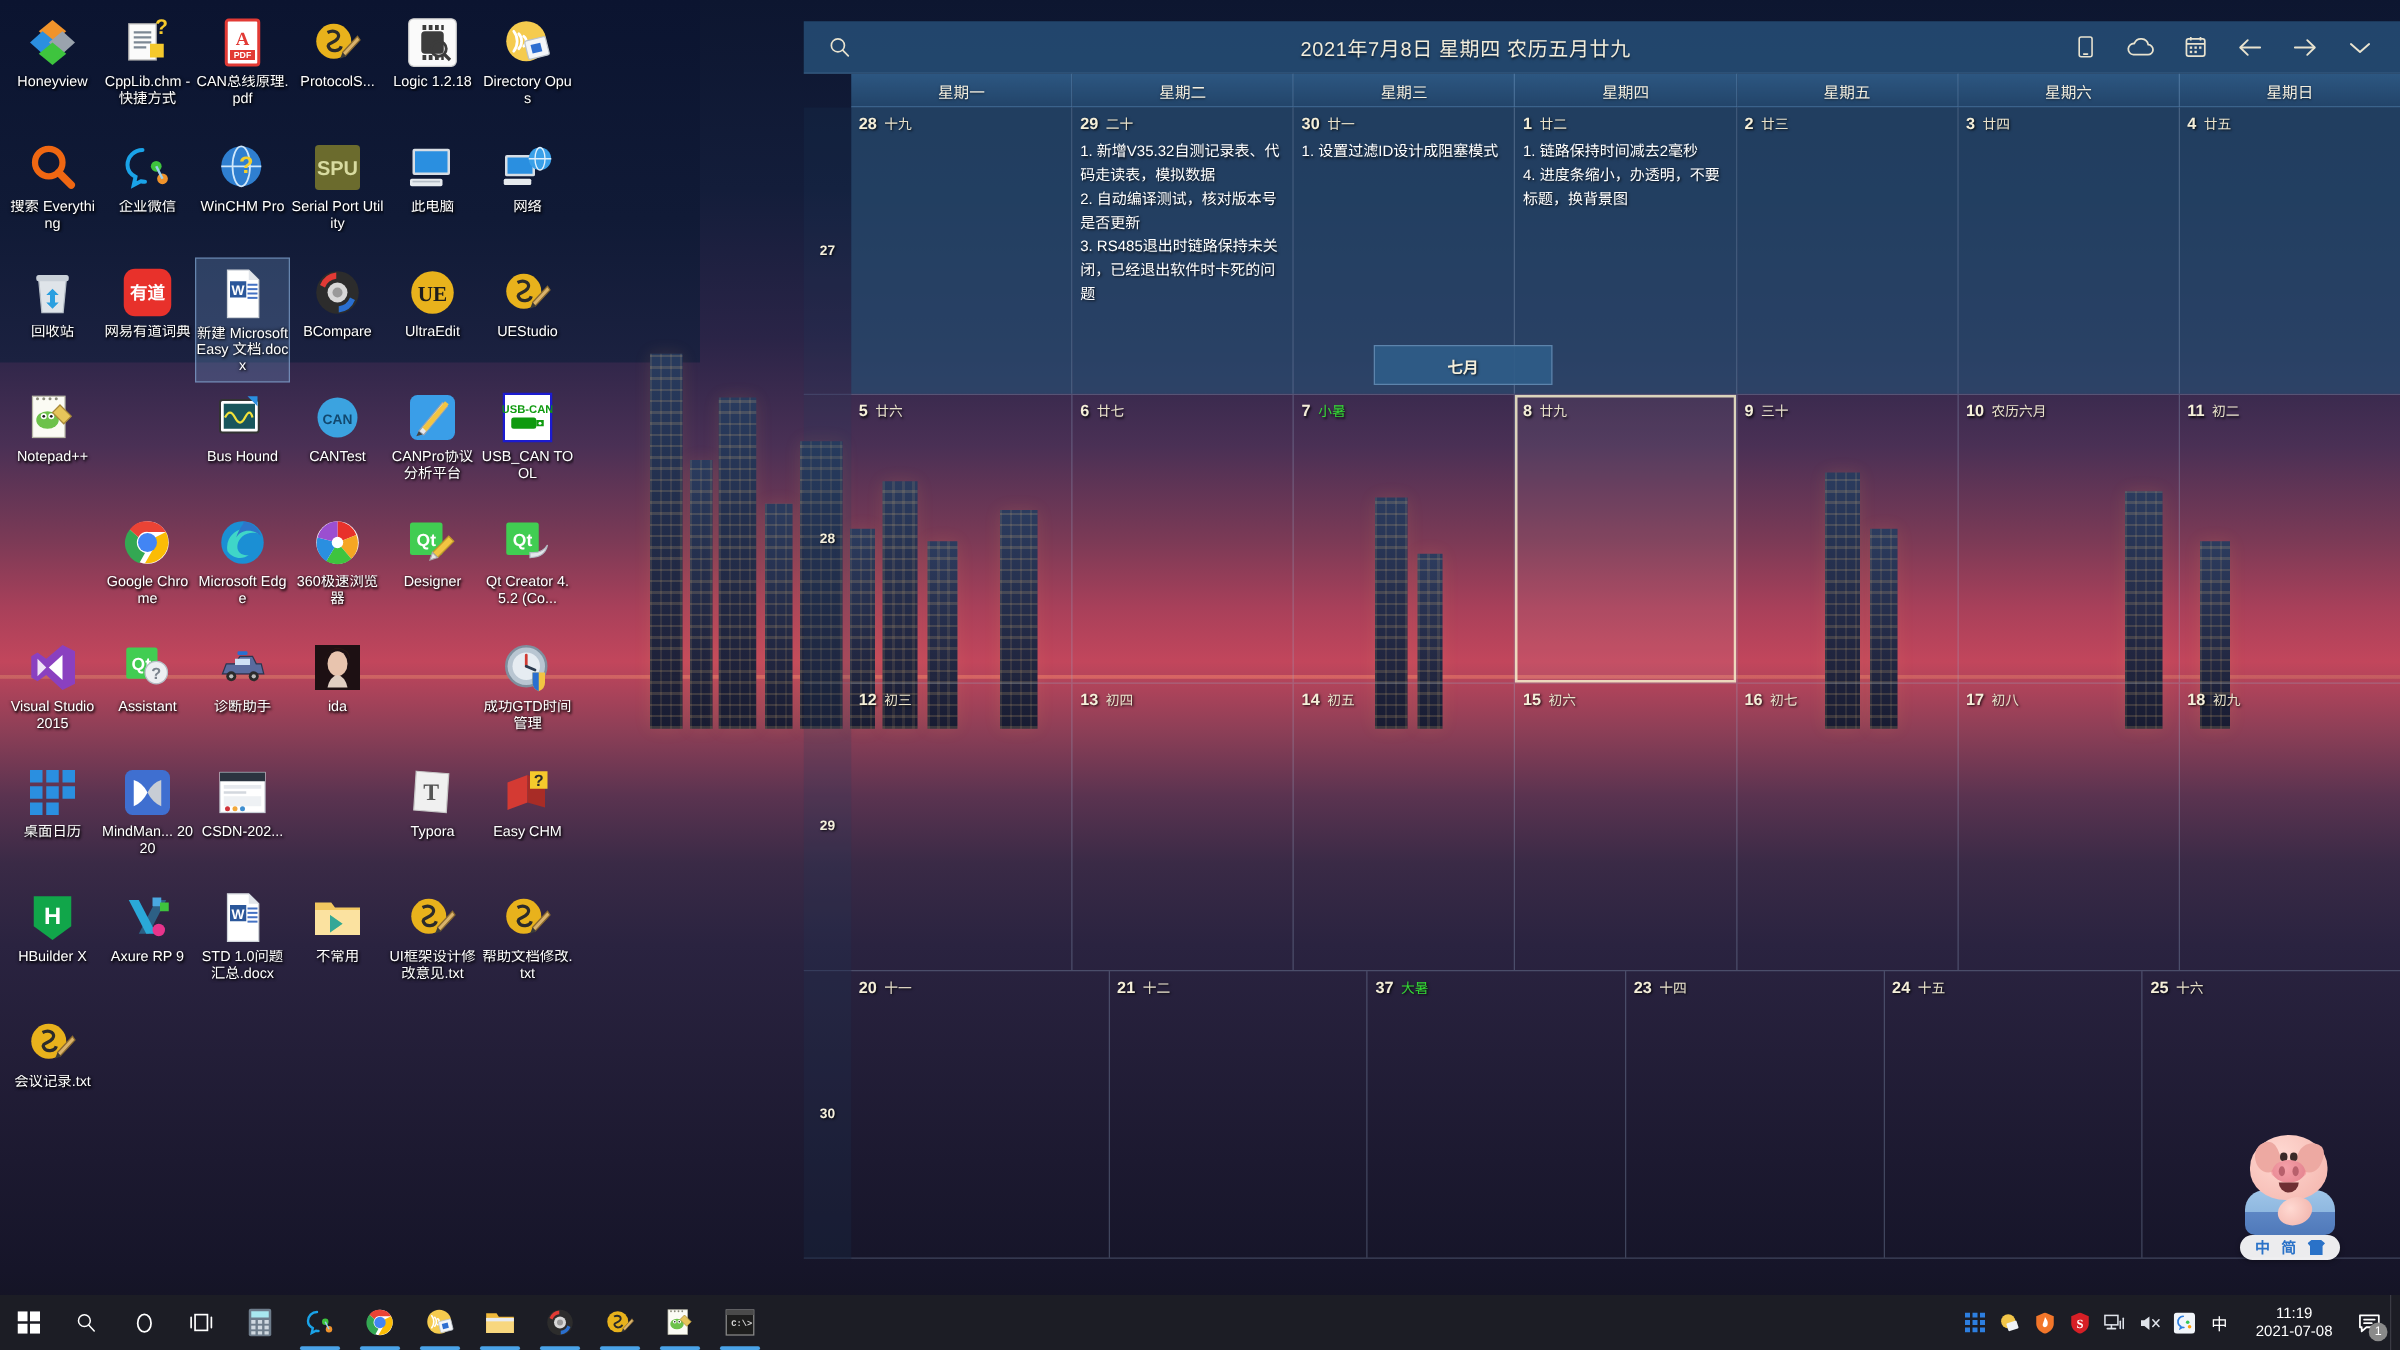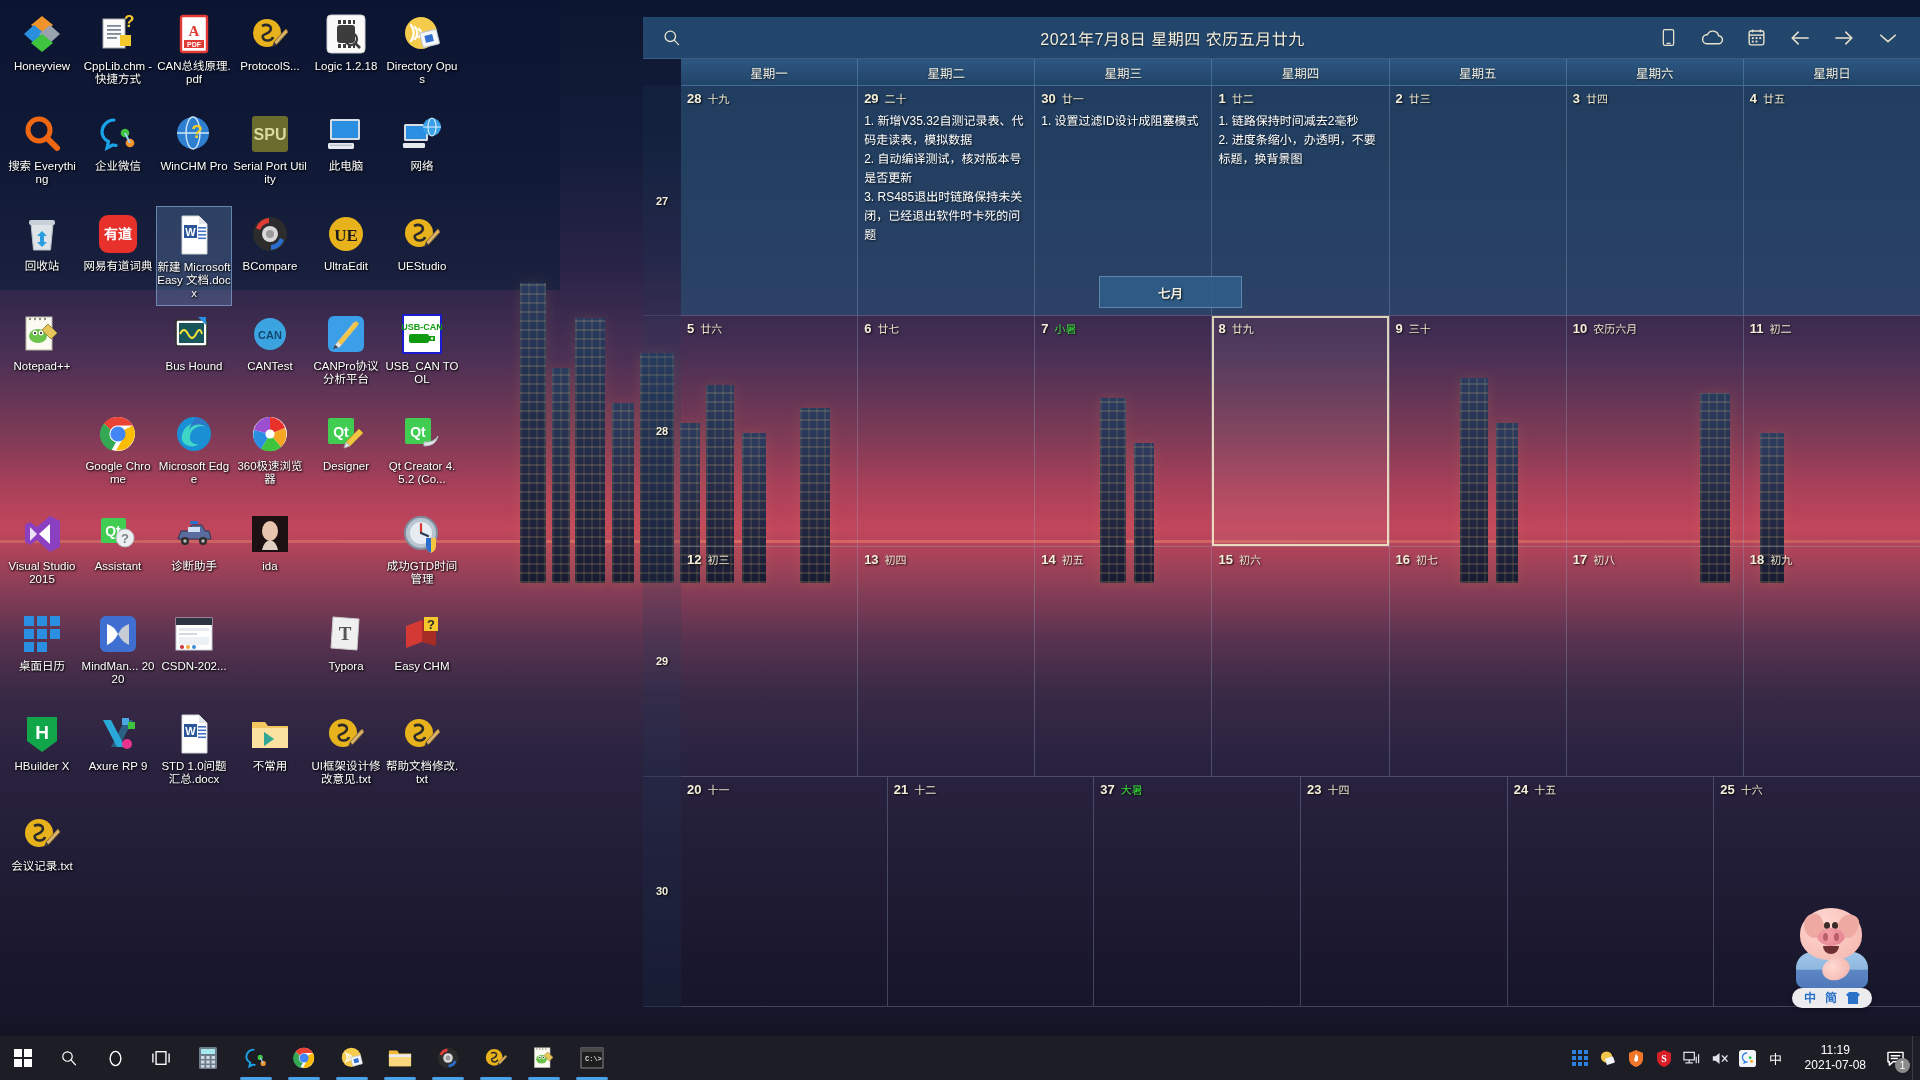--- a/index.html
+++ b/index.html
@@ -977,21 +977,21 @@
                 <div class="evt">1. 设置过滤ID设计成阻塞模式</div>
               </div>
             </div>
             <div class="dcell">
               <div class="dnum">
                 <span>1</span>
                 <span class="dlunar">廿二</span>
               </div>
               <div class="evts">
                 <div class="evt">1. 链路保持时间减去2毫秒</div>
-                <div class="evt">2. 进度条缩小，办透明，不要标题，换背景图</div>
+                <div class="evt">4. 进度条缩小，办透明，不要标题，换背景图</div>
               </div>
             </div>
             <div class="dcell">
               <div class="dnum">
                 <span>2</span>
                 <span class="dlunar">廿三</span>
               </div>
             </div>
             <div class="dcell">
               <div class="dnum">

